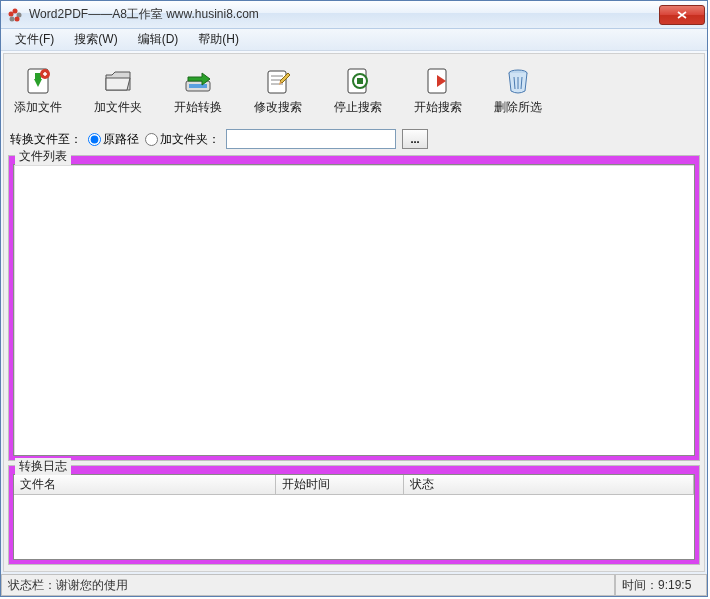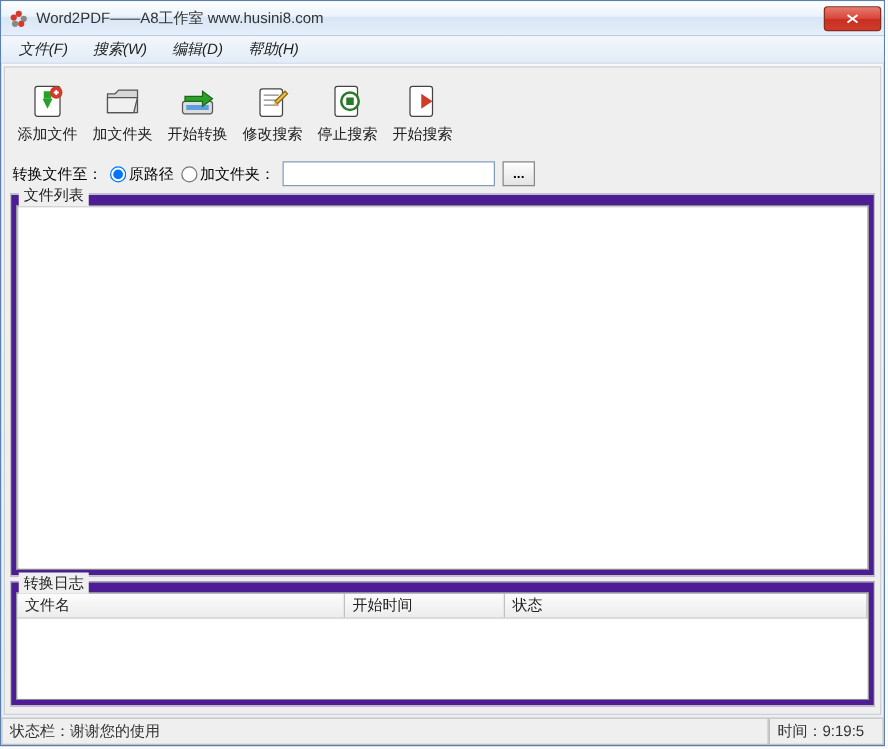--- a/index.html
+++ b/index.html
@@ -39,39 +39,38 @@
   font-size: 11px;
   cursor: pointer;
 }
 .menubar {
   height: 22px;
   background: linear-gradient(to bottom, #f3f7fc 0%, #e2ecf7 100%);
   border-bottom: 1px solid #cdd9e8;
   display: flex;
   align-items: flex-start;
   padding: 0 4px;
-  font-style: italic;
 }
 .menu-item {
   padding: 2px 10px;
   color: #222;
   cursor: pointer;
 }
 .client {
   flex: 1;
   background: #efefef;
   border: 1px solid #d0d0d0;
   margin: 2px;
   display: flex;
   flex-direction: column;
   padding: 4px;
 }
 .toolbar {
   display: flex;
-  gap: 4px;
+  gap: 24px;
   padding: 4px 2px 6px 2px;
   font-family: Liberation Serif, serif;
 }
 .tool-btn {
   display: flex;
   flex-direction: column;
   align-items: center;
   width: 56px;
   cursor: pointer;
   padding: 2px;
@@ -102,21 +101,21 @@
   background: linear-gradient(to bottom, #fdfdfd, #e4e4e4);
   cursor: pointer;
   font-weight: bold;
   font-size: 11px;
   display:flex;align-items:center;justify-content:center;
 }
 .groupbox {
   border: 1px solid #c0c0c0;
   margin: 2px 0;
   position: relative;
-  background: #4c1d95;
+  background: #d946ef;
 }
 .groupbox .legend {
   position: absolute;
   top: -8px;
   left: 6px;
   background: #efefef;
   padding: 0 4px;
   font-size: 12px;
   color: #222;
 }
@@ -263,20 +262,32 @@
       </div>
       <div class="tool-btn">
         <span class="icon">
           <svg width="32" height="32" viewBox="0 0 32 32">
               <rect x="6" y="4" width="18" height="24" rx="2" fill="#fff" stroke="#444"></rect>
               <polygon points="15,10 15,22 24,16" fill="#d43a2a"></polygon>
             </svg>
         </span>
         <span class="lbl">开始搜索</span>
       </div>
+      <div class="tool-btn">
+        <span class="icon">
+          <svg width="32" height="32" viewBox="0 0 32 32">
+              <ellipse cx="16" cy="8" rx="9" ry="3" fill="#bcd6ee" stroke="#4a7ab0"></ellipse>
+              <path d="M7 8 L9 26 Q16 30 23 26 L25 8" fill="#cfe3f5" stroke="#4a7ab0"></path>
+              <line x1="12" y1="12" x2="13" y2="24" stroke="#4a7ab0"></line>
+              <line x1="16" y1="12" x2="16" y2="24" stroke="#4a7ab0"></line>
+              <line x1="20" y1="12" x2="19" y2="24" stroke="#4a7ab0"></line>
+            </svg>
+        </span>
+        <span class="lbl">删除所选</span>
+      </div>
     </div>
 
     <div class="path-row">
       <span>转换文件至：</span>
       <label>
         <input type="radio" name="outpath" checked="" style="">
         <span>原路径</span>
       </label>
       <label>
         <input type="radio" name="outpath" style="">

